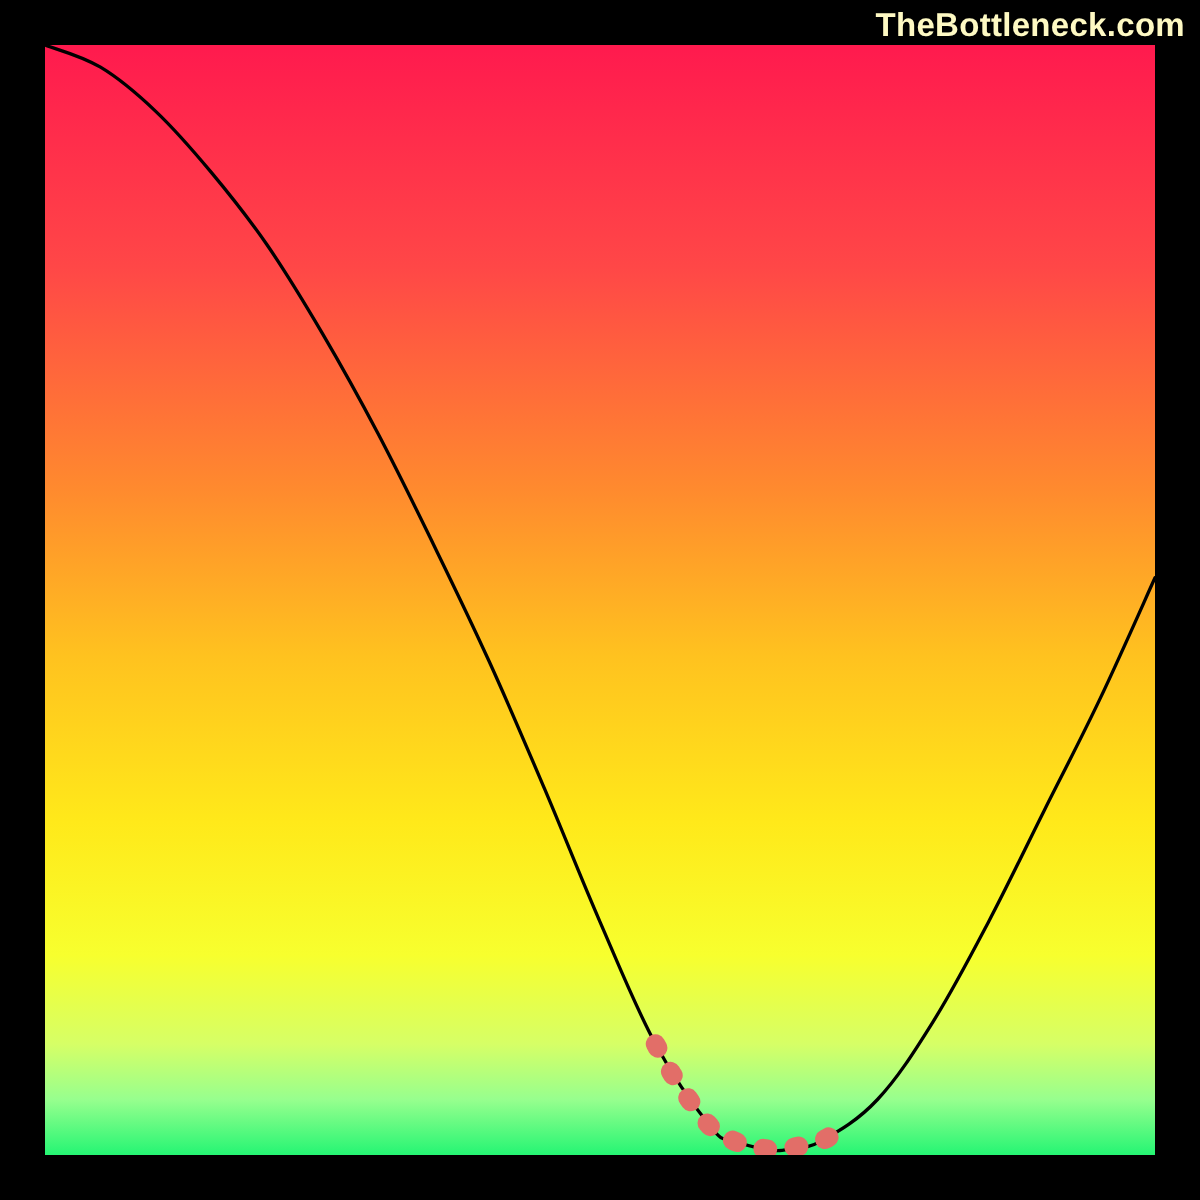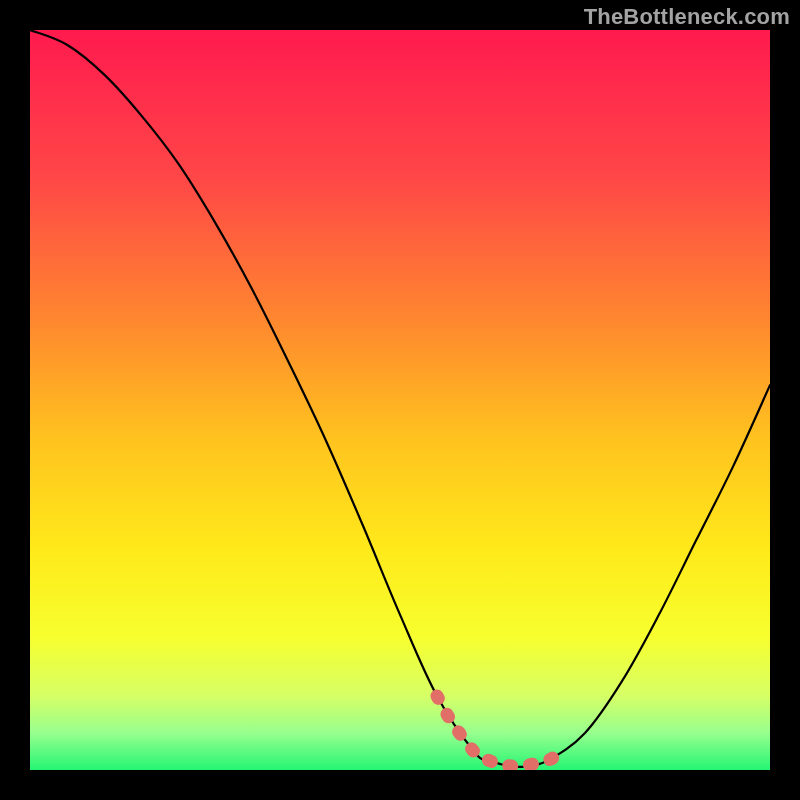--- a/index.html
+++ b/index.html
@@ -14,21 +14,21 @@
   .stage {
     position: relative;
     width: 800px;
     height: 800px;
     background: #000;
   }
   .watermark {
     position: absolute;
     top: 4px;
     right: 10px;
-    color: #a3a3a3;
+    color: #fef9c3;
     font-size: 22px;
     font-weight: 600;
     z-index: 5;
     letter-spacing: 0.2px;
   }
   .plot-area {
     position: absolute;
     left: 30px;
     top: 30px;
     width: 740px;

